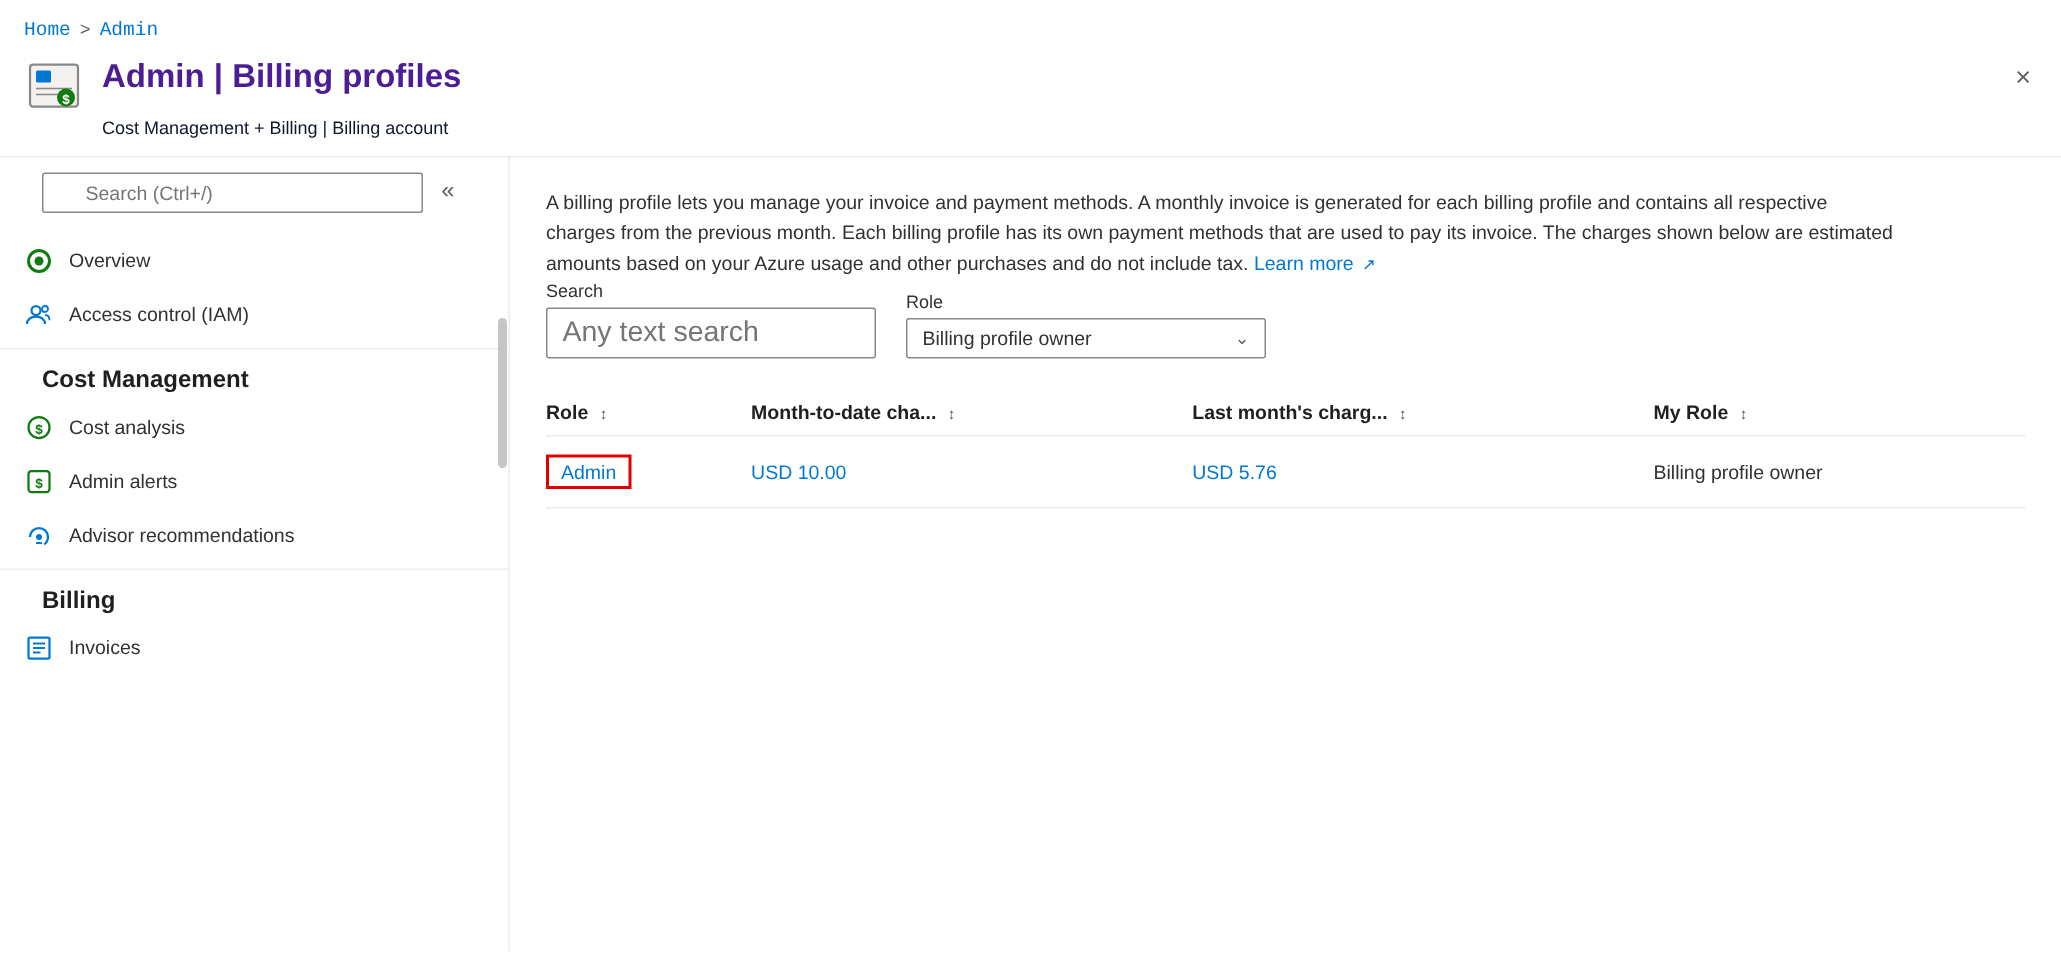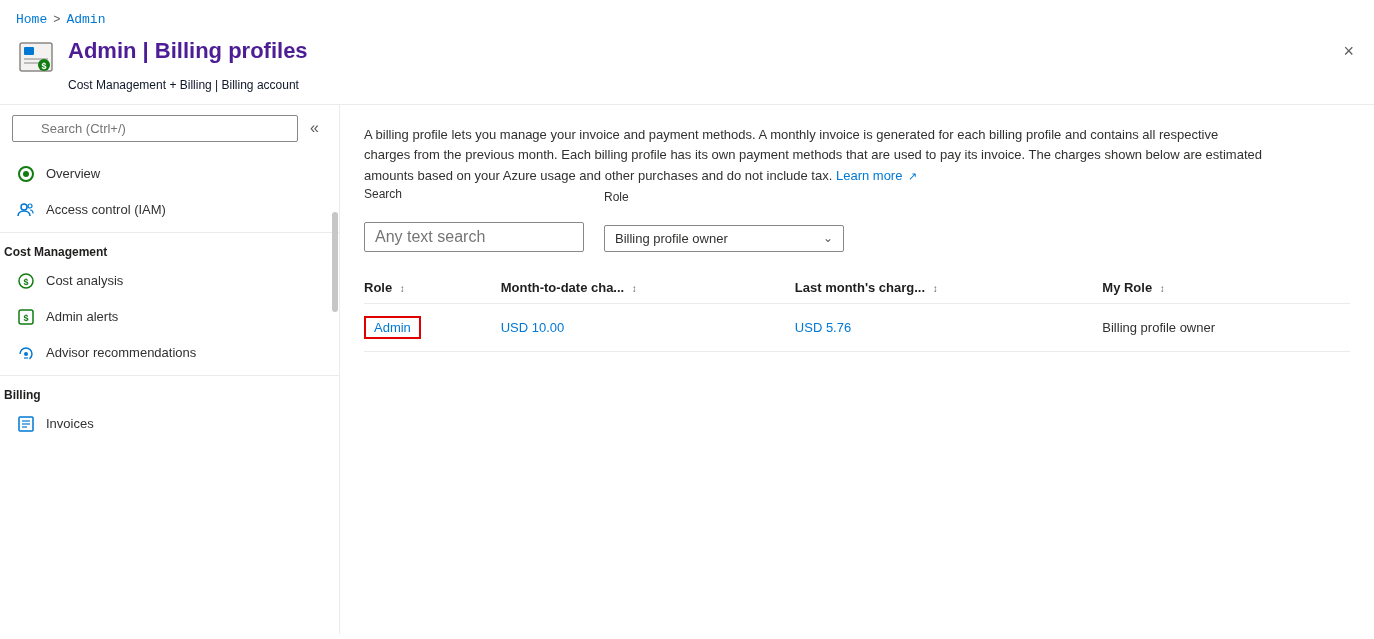--- a/index.html
+++ b/index.html
@@ -27,33 +27,33 @@
     .sidebar { width: 340px; min-width: 340px; border-right: 1px solid #edebe9; display: flex; flex-direction: column; overflow-y: auto; }
     .sidebar-search-input { width: 100%; border: 1px solid #8a8886; border-radius: 2px; padding: 5px 10px 5px 28px; font-size: 13px; color: #323130; background: #fff; position: relative; }
     .search-wrap { position: relative; }
     .search-icon-inner { position: absolute; left: 8px; top: 50%; transform: translateY(-50%); color: #605e5c; font-size: 13px; }
     .collapse-arrow { margin-left: auto; background: none; border: none; cursor: pointer; color: #605e5c; font-size: 16px; padding: 0 8px; }
 
     .sidebar-nav { padding: 4px 0; }
     .nav-item { display: flex; align-items: center; gap: 10px; padding: 8px 16px; cursor: pointer; color: #323130; font-size: 13px; }
     .nav-item .nav-icon { width: 20px; height: 20px; display: flex; align-items: center; justify-content: center; }
 
-    .nav-section-title { padding: 12px 16px 4px 4px; font-size: 12px; font-weight: 600; color: #201f1e; border-top: 1px solid #edebe9; margin-top: 4px; }
+    .nav-section-title { padding: 12px 16px 4px 28px; font-size: 16px; font-weight: 600; color: #201f1e; border-top: 1px solid #edebe9; margin-top: 4px; }
 
     
     .main-content { flex: 1; padding: 20px 24px; overflow-y: auto; }
     .description { font-size: 13px; color: #323130; line-height: 1.6; max-width: 900px; }
     .description a { color: #0078d4; text-decoration: none; }
     .ext-link-icon { font-size: 11px; margin-left: 2px; }
 
     
     .filter-row { display: flex; gap: 20px; align-items: flex-end; margin-bottom: 20px; }
-    .filter-group { display: flex; flex-direction: column; gap: 21px; }
+    .filter-group { display: flex; flex-direction: column; gap: 4px; }
     .filter-label { font-size: 12px; color: #323130; font-weight: 400; }
-    .filter-input { border: 1px solid #8a8886; border-radius: 2px; padding: 5px 10px; font-size: 16px; width: 220px; color: #a19f9d; }
+    .filter-input { border: 1px solid #8a8886; border-radius: 2px; padding: 5px 10px; font-size: 19px; width: 220px; color: #a19f9d; }
     .filter-select { border: 1px solid #8a8886; border-radius: 2px; padding: 5px 10px; font-size: 13px; width: 240px; color: #323130; display: flex; align-items: center; justify-content: space-between; cursor: pointer; background: #fff; }
     .filter-select span { color: #323130; }
     .filter-select .chevron { color: #605e5c; font-size: 12px; }
 
     
     .data-table { width: 100%; border-collapse: collapse; }
     .data-table th { text-align: left; padding: 8px 12px 8px 0; font-size: 13px; font-weight: 600; color: #201f1e; border-bottom: 1px solid #edebe9; white-space: nowrap; }
     .sort-icon { color: #605e5c; font-size: 10px; margin-left: 4px; }
     .data-table td { padding: 12px 12px 12px 0; border-bottom: 1px solid #edebe9; font-size: 13px; vertical-align: middle; }
     .td-name { }
@@ -87,21 +87,21 @@
       <h1>Admin | Billing profiles</h1>
       <div class="subtitle">Cost Management + Billing | Billing account</div>
     </div>
   </div>
   <button class="close-btn">×</button>
 </div>
 
 <div class="main-layout">
 
   <div class="sidebar">
-    <div style="padding: 10px 12px; display: flex; align-items: center; gap: 4px; position: relative;">
+    <div style="padding: 10px 28px; display: flex; align-items: center; gap: 4px; position: relative;">
       <div class="search-wrap" style="flex:1; position: relative;">
         <span class="search-icon-inner">🔍</span>
         <input type="text" class="sidebar-search-input" style="padding-left: 28px; width: 100%;" placeholder="Search (Ctrl+/)">
       </div>
       <button class="collapse-arrow">«</button>
     </div>
 
     <div style="position: relative;">
       <div style="position: absolute; right: 0; top: 0; width: 8px; height: 100%; background: #f3f2f1;"></div>
       <div style="position: absolute; right: 1px; top: 60px; width: 6px; height: 100px; background: #c8c6c4; border-radius: 3px;"></div>

